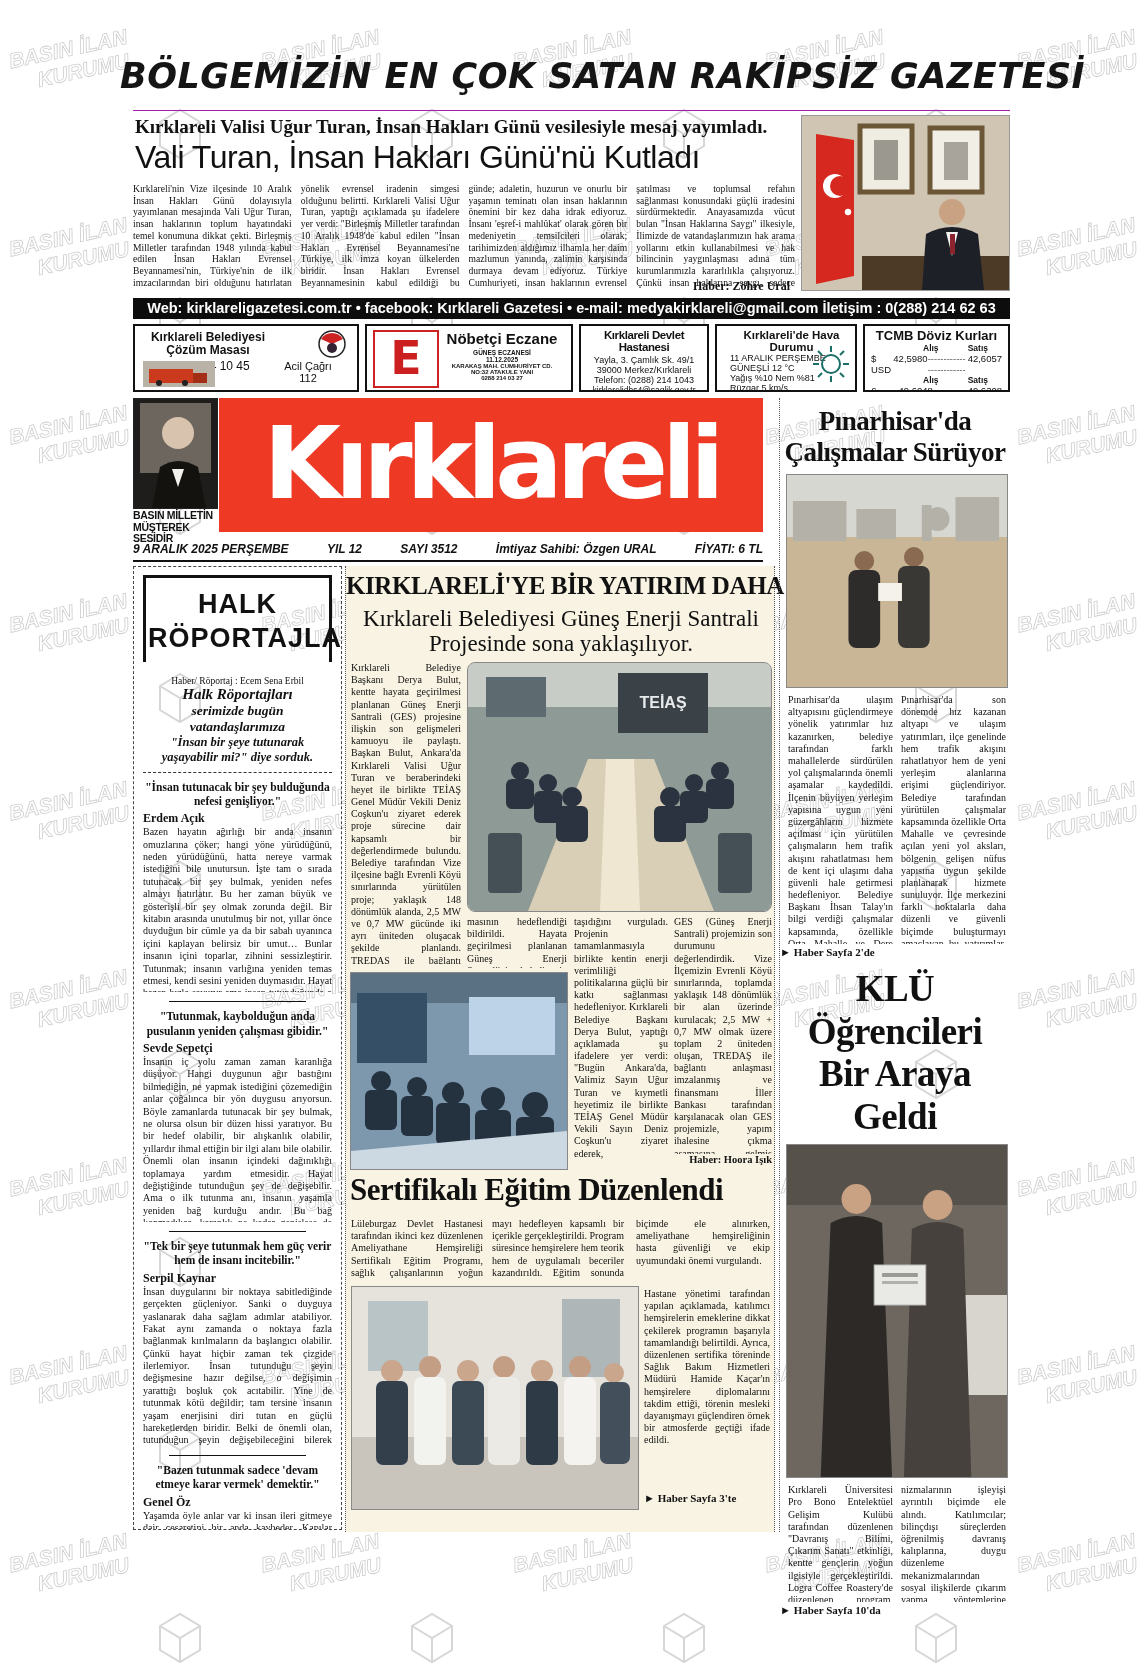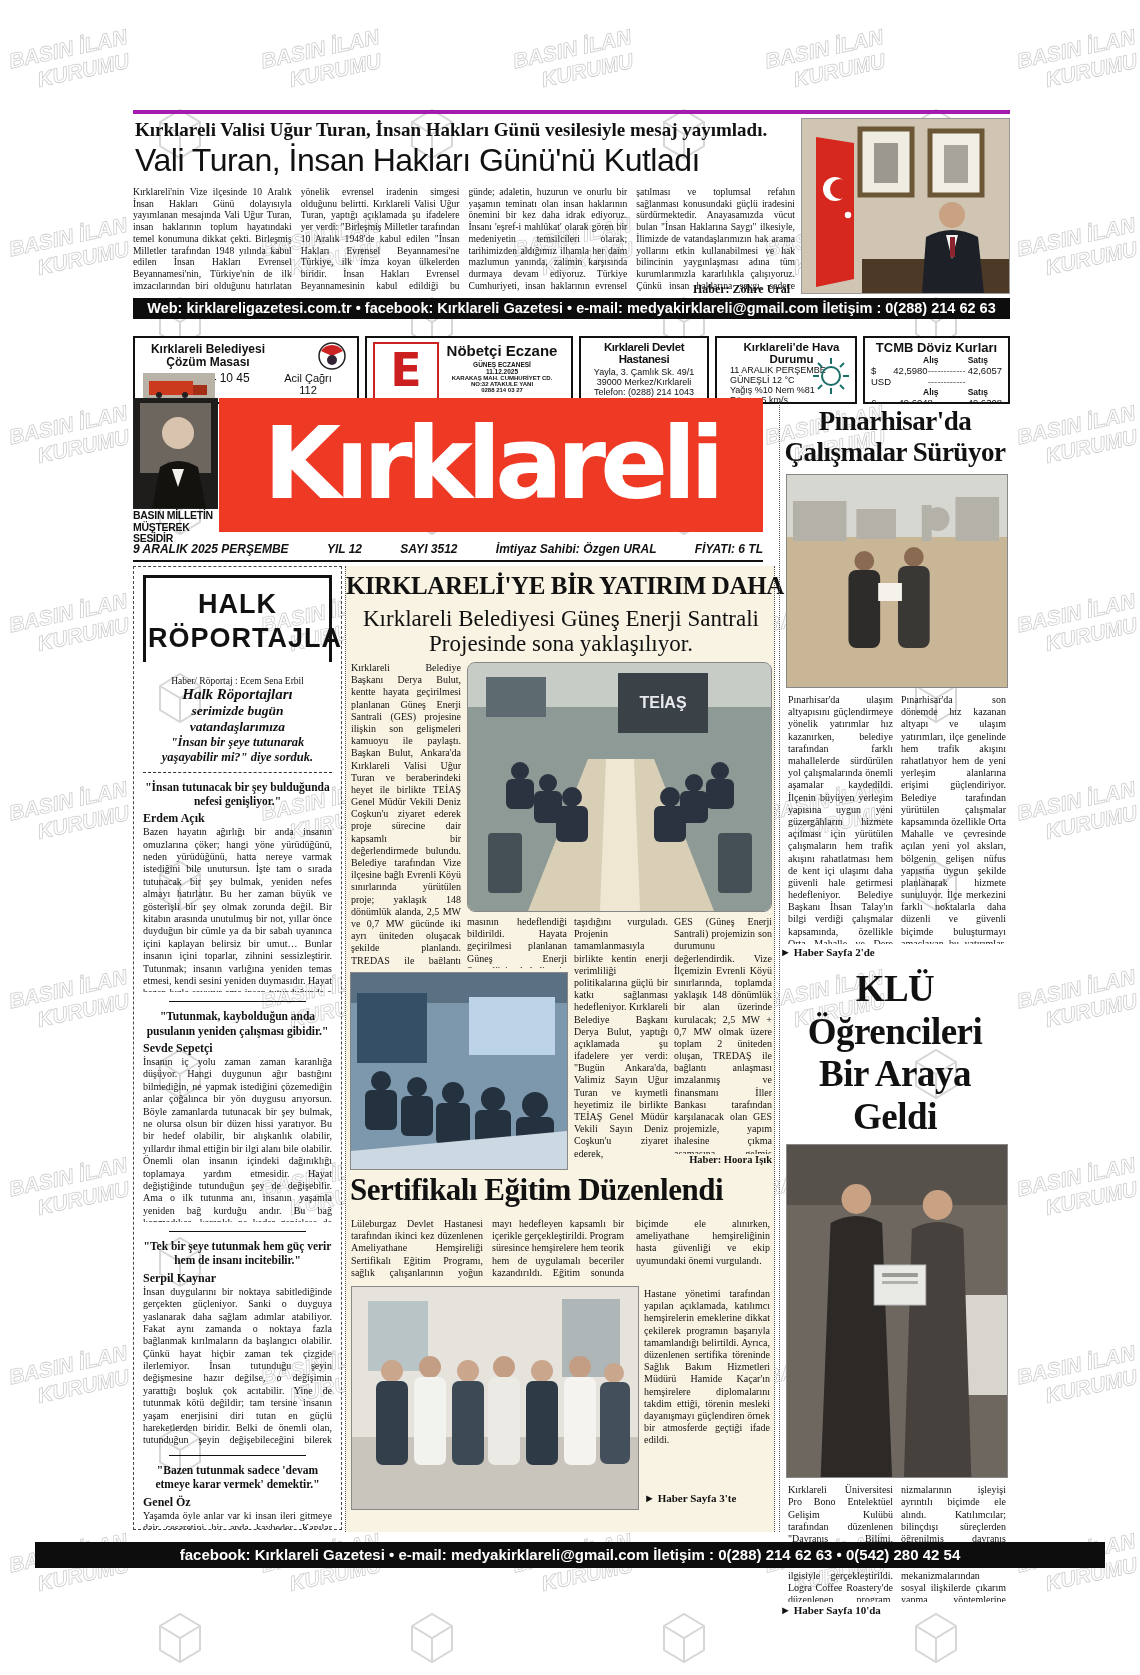--- a/index.html
+++ b/index.html
@@ -9,33 +9,33 @@
   .layer{position:absolute;z-index:1;}
   .abs{position:absolute;}
   .sans{font-family:"Liberation Sans","DejaVu Sans",sans-serif;}
   .jcol{font-size:10px;line-height:1.22;text-align:justify;overflow:hidden;
         font-family:"Liberation Serif","DejaVu Serif",serif;}
   
   .banner{left:120px;top:56px;width:900px;text-align:center;
           font:italic 700 35px "DejaVu Sans","Liberation Sans",sans-serif;
           letter-spacing:.5px;color:#151515;white-space:nowrap;}
   
-  .lead{left:133px;top:110px;width:877px;height:184px;border-top:4px solid #a21caf;}
+  .lead{left:133px;top:110px;width:877px;height:184px;border-top:1px solid #a21caf;}
   .kicker{left:2px;top:5px;width:655px;font:700 19px "Liberation Serif",serif;}
   .lead-head{left:2px;top:28px;width:660px;font:400 32px "Liberation Sans","DejaVu Sans",sans-serif;
              letter-spacing:-0.5px;white-space:nowrap;}
   .lead-cols{left:0;top:72px;width:662px;height:106px;display:flex;gap:9px;}
   .lead-cols .jcol{flex:1;height:106px;font-size:9.6px;}
   .lead-byline{right:220px;bottom:1px;font:700 12px "Liberation Serif",serif;}
   .lead-photo{right:0;top:4px;width:207px;height:174px;overflow:hidden;border:1px solid #999;}
   
   .cbar{left:133px;top:298px;width:877px;height:21px;background:#0d0d0d;color:#fff;
         font:700 14.5px "Liberation Sans","DejaVu Sans",sans-serif;text-align:center;line-height:21px;white-space:nowrap;}
   
-  .inforow{left:133px;top:336px;width:877px;height:68px;display:flex;gap:6px;}
+  .inforow{left:133px;top:324px;width:877px;height:68px;display:flex;gap:6px;}
   .ibox{border:2px solid #111;background:#fff;position:relative;overflow:hidden;}
   .ib-title{font:700 13px "Liberation Sans","DejaVu Sans",sans-serif;text-align:center;}
   
   .masthead{left:133px;top:398px;width:877px;height:136px;}
   .portrait{left:0;top:0;width:83px;height:109px;border:1px solid #222;overflow:hidden;}
   .slogan{left:0;top:112px;width:95px;font:700 10.5px "Liberation Sans","DejaVu Sans",sans-serif;
           line-height:1.1;letter-spacing:-0.3px;}
   .redbox{left:86px;top:0;width:544px;height:134px;background:#ee3a25;overflow:hidden;text-align:center;}
   .redbox span{font:700 100px "DejaVu Sans","Liberation Sans",sans-serif;color:#fff;
                letter-spacing:-6px;line-height:132px;display:block;}
@@ -89,20 +89,21 @@
           <text x="34" y="82">KURUMU</text>
         </g>
         <g stroke="#a5a5a5" fill="none" stroke-width="2" opacity="0.45" transform="translate(160,110)">
           <path d="M0 12 L20 0 L40 12 L40 36 L20 48 L0 36 Z M0 12 L20 24 L40 12 M20 24 L20 48"></path>
         </g>
       </pattern>
     </defs>
     <rect width="1140" height="1675" fill="url(#wmp)"></rect>
   </svg>
 
+  <div class="layer banner">BÖLGEMİZİN EN ÇOK SATAN RAKİPSİZ GAZETESİ</div>
 
   <div class="layer lead">
     <div class="abs kicker">Kırklareli Valisi Uğur Turan, İnsan Hakları Günü vesilesiyle mesaj yayımladı.</div>
     <div class="abs lead-head">Vali Turan, İnsan Hakları Günü'nü Kutladı</div>
     <div class="abs lead-cols">
       <div class="jcol">Kırklareli'nin Vize ilçesinde 10 Aralık İnsan Hakları Günü dolayısıyla yayımlanan mesajında Vali Uğur Turan, insan haklarının toplum hayatındaki temel konumuna dikkat çekti. Birleşmiş Milletler tarafından 1948 yılında kabul edilen İnsan Hakları Evrensel Beyannamesi'nin, Türkiye'nin de ilk imzacılarından biri olduğunu hatırlatan Vali Turan, bu tarihin insan onurunu korumaya</div>
       <div class="jcol">yönelik evrensel iradenin simgesi olduğunu belirtti. Kırklareli Valisi Uğur Turan, yaptığı açıklamada şu ifadelere yer verdi: "Birleşmiş Milletler tarafından 10 Aralık 1948'de kabul edilen "İnsan Hakları Evrensel Beyannamesi'ne Türkiye, ilk imza koyan ülkelerden biridir. İnsan Hakları Evrensel Beyannamesinin kabul edildiği bu anlamlı</div>
       <div class="jcol">günde; adaletin, huzurun ve onurlu bir yaşamın teminatı olan insan haklarının önemini bir kez daha idrak ediyoruz. İnsanı 'eşref-i mahlûkat' olarak gören bir medeniyetin temsilcileri olarak; tarihimizden aldığımız ilhamla her daim mazlumun yanında, zalimin karşısında durmaya devam ediyoruz. Türkiye Cumhuriyeti, insan haklarının evrensel standartlarda ya-</div>
       <div class="jcol">şatılması ve toplumsal refahın sağlanması konusundaki güçlü iradesini sürdürmektedir. Anayasamızda vücut bulan "İnsan Haklarına Saygı" ilkesiyle, İlimizde de vatandaşlarımızın hak arama yollarını etkin kullanabilmesi ve hak bilincinin yaygınlaşması adına tüm kurumlarımızla kararlılıkla çalışıyoruz. Çünkü insan haklarına saygı, sadece hukuki bir zorunluluk değil, toplumsal birliğimizin harcıdır. Adaletin ve insan onuruna saygının tüm dünyada hâkim olması dileğiyle, 10 Aralık İnsan Hakları Günü'nü kutluyorum."</div>
     </div>
@@ -429,15 +430,14 @@
         </g>
       </svg>
     </div>
     <div class="twocol" style="margin:0 4px 0 8px;">
       <div class="jcol" style="height:118px;">Kırklareli Üniversitesi Pro Bono Entelektüel Gelişim Kulübü tarafından düzenlenen "Davranış Bilimi, Çıkarım Sanatı" etkinliği, kentte gençlerin yoğun ilgisiyle gerçekleştirildi. Logra Coffee Roastery'de düzenlenen program, insan davranışlarının bilişsel temellerine odaklanan kapsamlı bir söyleşiyle dikkat çekti. Psikolog M. Baran Yılmaz'ın konuşmacı olarak yer aldığı buluşmada, günlük yaşamda çoğu zaman fark edilmeyen zihinsel süreçler, iletişimde rol oynayan küçük davranış ipuçları ve karar alma meka-</div>
       <div class="jcol" style="height:118px;">nizmalarının işleyişi ayrıntılı biçimde ele alındı. Katılımcılar; bilinçdışı süreçlerden öğrenilmiş davranış kalıplarına, duygu düzenleme mekanizmalarından sosyal ilişkilerde çıkarım yapma yöntemlerine kadar geniş bir yelpazede bilgi edinme fırsatı buldu. Beden dili, mikro mimikler, ses tonunun iletişimdeki etkisi ve ilişkilerin yönünü belirleyen sembolik davranışlar üzerine yapılan değerlendirmeler, etkinliğin en çok ilgi çeken bölümleri arasında yer aldı.</div>
     </div>
     <div class="more" style="margin:2px 6px 0 0;">► Haber Sayfa 10'da</div>
   </div>
 
-  <div class="layer footer">facebook: Kırklareli Gazetesi • e-mail: medyakirklareli@gmail.com  İletişim : 0(288) 214 62 63 • 0(542) 280 42 54</div>
 
 </div>
 
 </body></html>

